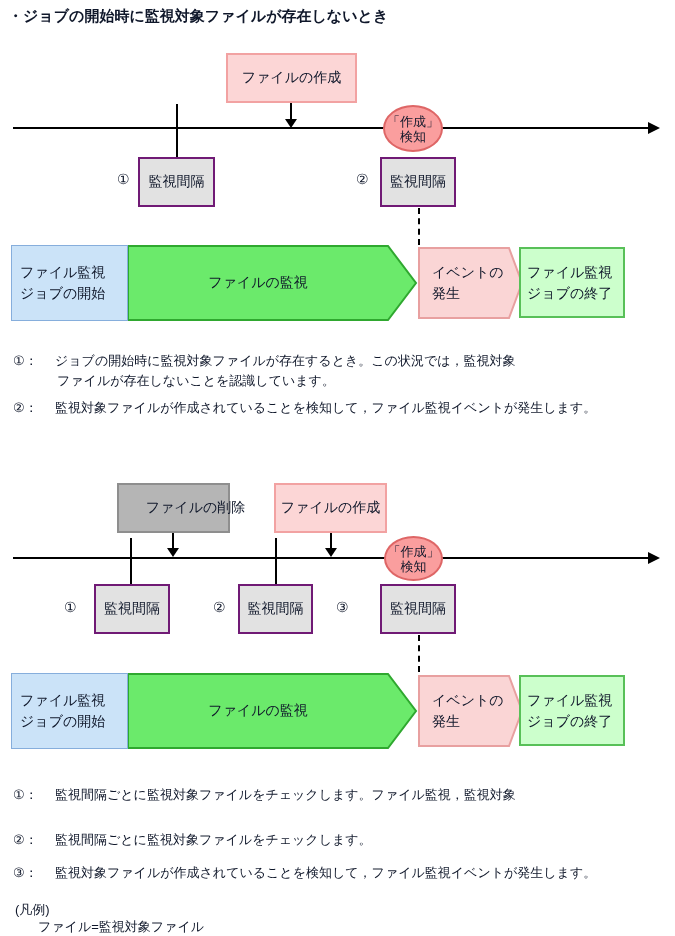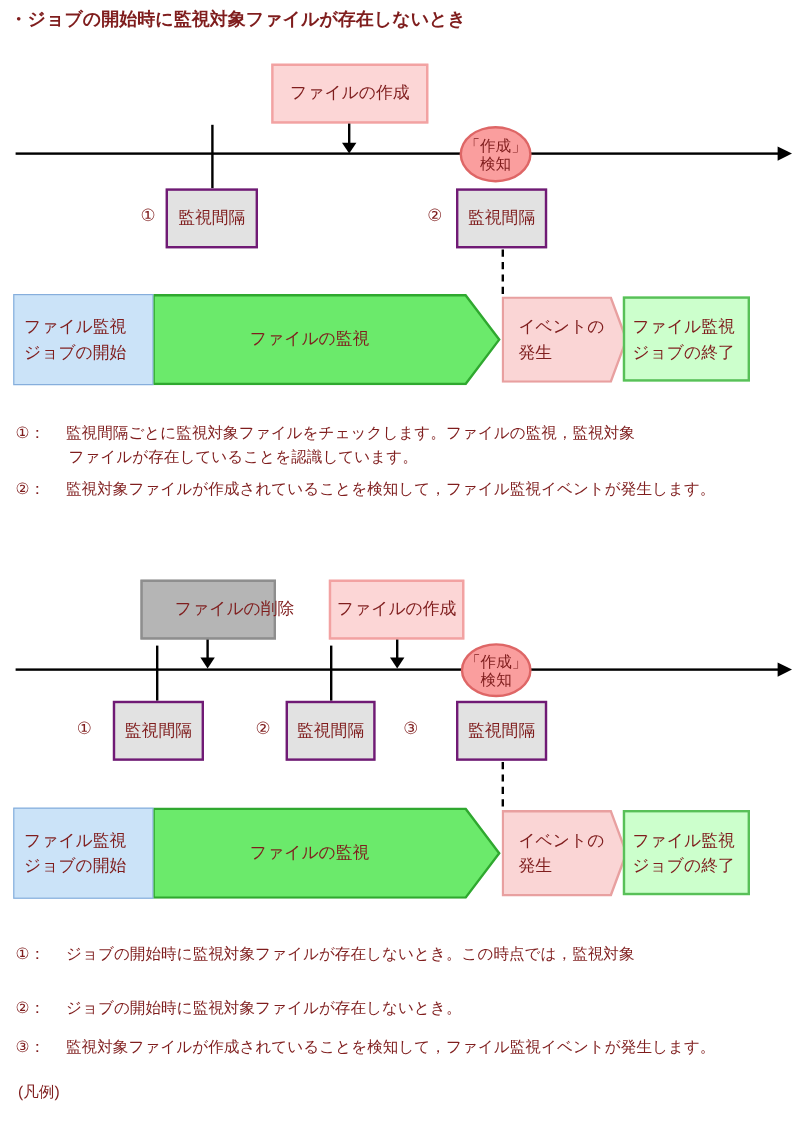--- a/index.html
+++ b/index.html
@@ -1,17 +1,17 @@
 <!DOCTYPE html>
 <html><head>
 <meta charset="utf-8">
 <style>
   html,body { margin:0; padding:0; background:#fff; }
   .page { position:relative; width:675px; height:936px; background:#fff; overflow:hidden;
-          font-family:"Liberation Sans", sans-serif; color:#7f1d1d; font-size:13px; }
+          font-family:"Liberation Sans", sans-serif; color:#0f172a; font-size:13px; }
   .abs { position:absolute; }
   .title { font-weight:bold; font-size:15px; white-space:nowrap; }
   .cbox { box-sizing:border-box; display:flex; align-items:center; justify-content:center;
           text-align:left; font-size:14px; white-space:nowrap; }
   .pinkbox { background:#FCD6D6; border:2px solid #F2A2A2; }
   .graybox { background:#E2E2E2; border:2px solid #701a75; }
   .darkgraybox { background:#B5B5B5; border:2px solid #8E8E8E;padding-left:44px; }
   .vline { background:#000; width:2px; }
   .hline { background:#000; height:2px; }
   .head-down { width:0; height:0; border-left:6px solid transparent; border-right:6px solid transparent; border-top:9px solid #000; }
@@ -70,22 +70,22 @@
   <div class="abs pentlabel" style="left:432px;top:247px;height:72px">
     <div>イベントの</div>
     <div>発生</div>
   </div>
   <div class="abs lgreenbox" style="left:519px;top:247px;width:106px;height:71px">
     <div>ファイル監視</div>
     <div>ジョブの終了</div>
   </div>
 
   <div class="abs note" style="left:13px;top:352px">①：</div>
-  <div class="abs note" style="left:55px;top:352px">監視間隔ごとに監視対象ファイルをチェックします。ファイルの監視，監視対象</div>
-  <div class="abs note" style="left:57px;top:372px">ファイルが存在していることを認識しています。</div>
+  <div class="abs note" style="left:55px;top:352px">ジョブの開始時に監視対象ファイルが存在するとき。この状況では，監視対象</div>
+  <div class="abs note" style="left:57px;top:372px">ファイルが存在しないことを認識しています。</div>
   <div class="abs note" style="left:13px;top:399px">②：</div>
   <div class="abs note" style="left:55px;top:399px">監視対象ファイルが作成されていることを検知して，ファイル監視イベントが発生します。</div>
 
 
   <div class="abs cbox darkgraybox" style="left:117px;top:483px;width:113px;height:50px">ファイルの削除</div>
   <div class="abs cbox pinkbox" style="left:274px;top:483px;width:113px;height:50px">ファイルの作成</div>
 
   <div class="abs vline" style="left:172px;top:533px;height:16px"></div>
   <div class="abs head-down" style="left:167px;top:548px"></div>
   <div class="abs vline" style="left:330px;top:533px;height:16px"></div>
@@ -124,21 +124,22 @@
   <div class="abs pentlabel" style="left:432px;top:675px;height:72px">
     <div>イベントの</div>
     <div>発生</div>
   </div>
   <div class="abs lgreenbox" style="left:519px;top:675px;width:106px;height:71px">
     <div>ファイル監視</div>
     <div>ジョブの終了</div>
   </div>
 
   <div class="abs note" style="left:13px;top:786px">①：</div>
-  <div class="abs note" style="left:55px;top:786px">ジョブの開始時に監視対象ファイルが存在しないとき。この時点では，監視対象</div>
+  <div class="abs note" style="left:55px;top:786px">監視間隔ごとに監視対象ファイルをチェックします。ファイル監視，監視対象</div>
   <div class="abs note" style="left:13px;top:831px">②：</div>
-  <div class="abs note" style="left:55px;top:831px">ジョブの開始時に監視対象ファイルが存在しないとき。</div>
+  <div class="abs note" style="left:55px;top:831px">監視間隔ごとに監視対象ファイルをチェックします。</div>
   <div class="abs note" style="left:13px;top:864px">③：</div>
   <div class="abs note" style="left:55px;top:864px">監視対象ファイルが作成されていることを検知して，ファイル監視イベントが発生します。</div>
 
   <div class="abs note" style="left:15px;top:901px">(凡例)</div>
+  <div class="abs note" style="left:38px;top:918px">ファイル=監視対象ファイル</div>
 
 </div>
 
 </body></html>

